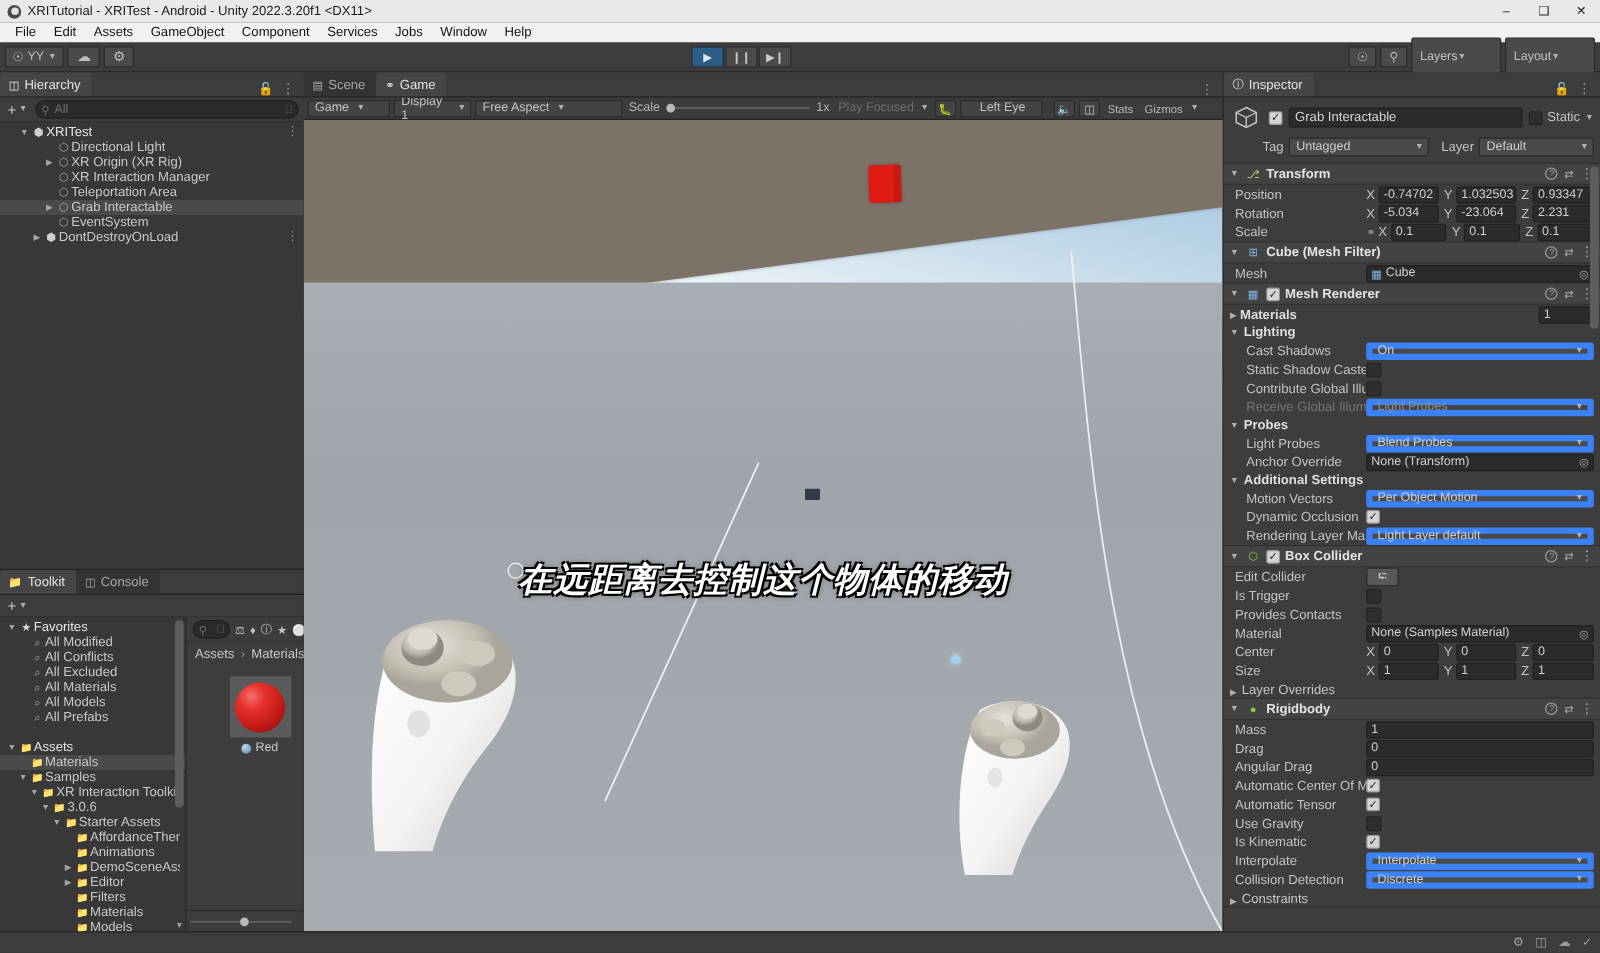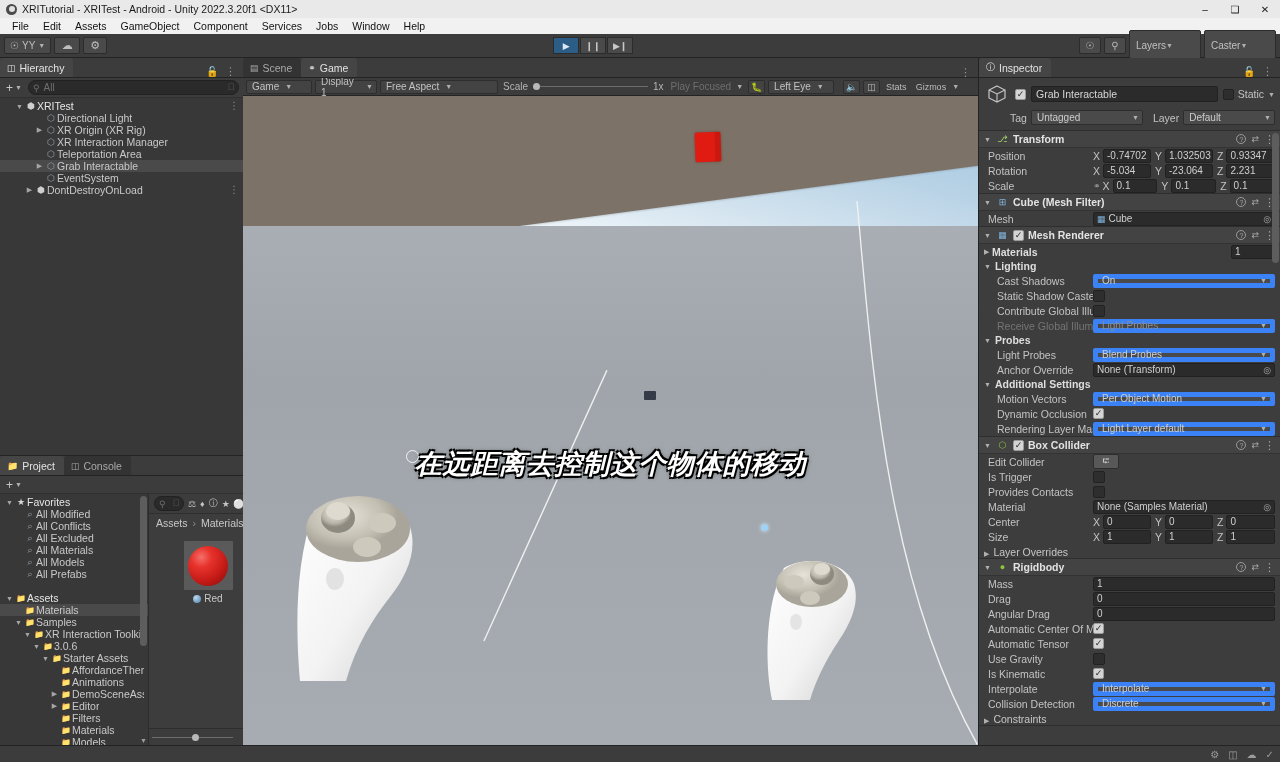--- a/index.html
+++ b/index.html
@@ -200,21 +200,21 @@
     </div>
 
     <div class="right-tools">
       <div class="icon-sq">☉</div>
       <div class="icon-sq">⚲</div>
       <div class="dd" style="width:72px;">
         <span>Layers</span>
         <span class="caret">▼</span>
       </div>
       <div class="dd" style="width:72px;">
-        <span>Caster</span>
+        <span>Layout</span>
         <span class="caret">▼</span>
       </div>
     </div>
   </div>
 
   <div class="body">
 
     <div class="col-left">
 
       <div class="panel" style="height:411px;">
@@ -282,21 +282,21 @@
               <span class="lbl">DontDestroyOnLoad</span>
               <span class="rowkebab">⋮</span>
             </div>
           </div>
       </div>
 
       <div class="proj" style="height:290px;">
         <div class="tabrow">
           <div class="tab sel">
             <span class="tiny">📁</span>
-            <span>Project</span>
+            <span>Toolkit</span>
           </div>
           <div class="tab">
             <span class="tiny">◫</span>
             <span>Console</span>
           </div>
         </div>
         <div class="proj-tools">
           <div class="plus-btn">
             <span>+</span>
             <span class="caret">▼</span>
@@ -488,21 +488,21 @@
         </div>
         <span class="gv-lbl">Scale</span>
         <div class="slider">
           <div class="knob"></div>
           <div class="track"></div>
         </div>
         <span class="gv-lbl">1x</span>
         <span class="gv-dim">Play Focused</span>
         <span class="caret" style="padding-right:2px">▼</span>
         <div class="gv-icon">🐛</div>
-        <div class="gv-dd" style="width:66px;">
+        <div class="gv-dd" style="width:66px;flex-direction:column;">
           <span>Left Eye</span>
           <span class="caret">▼</span>
         </div>
         <div class="gv-icon" style="margin-left:6px;">🔈</div>
         <div class="gv-icon">◫</div>
         <span class="gv-flat">Stats</span>
         <span class="gv-flat">Gizmos</span>
         <span class="caret" style="padding-right:4px">▼</span>
       </div>
 

